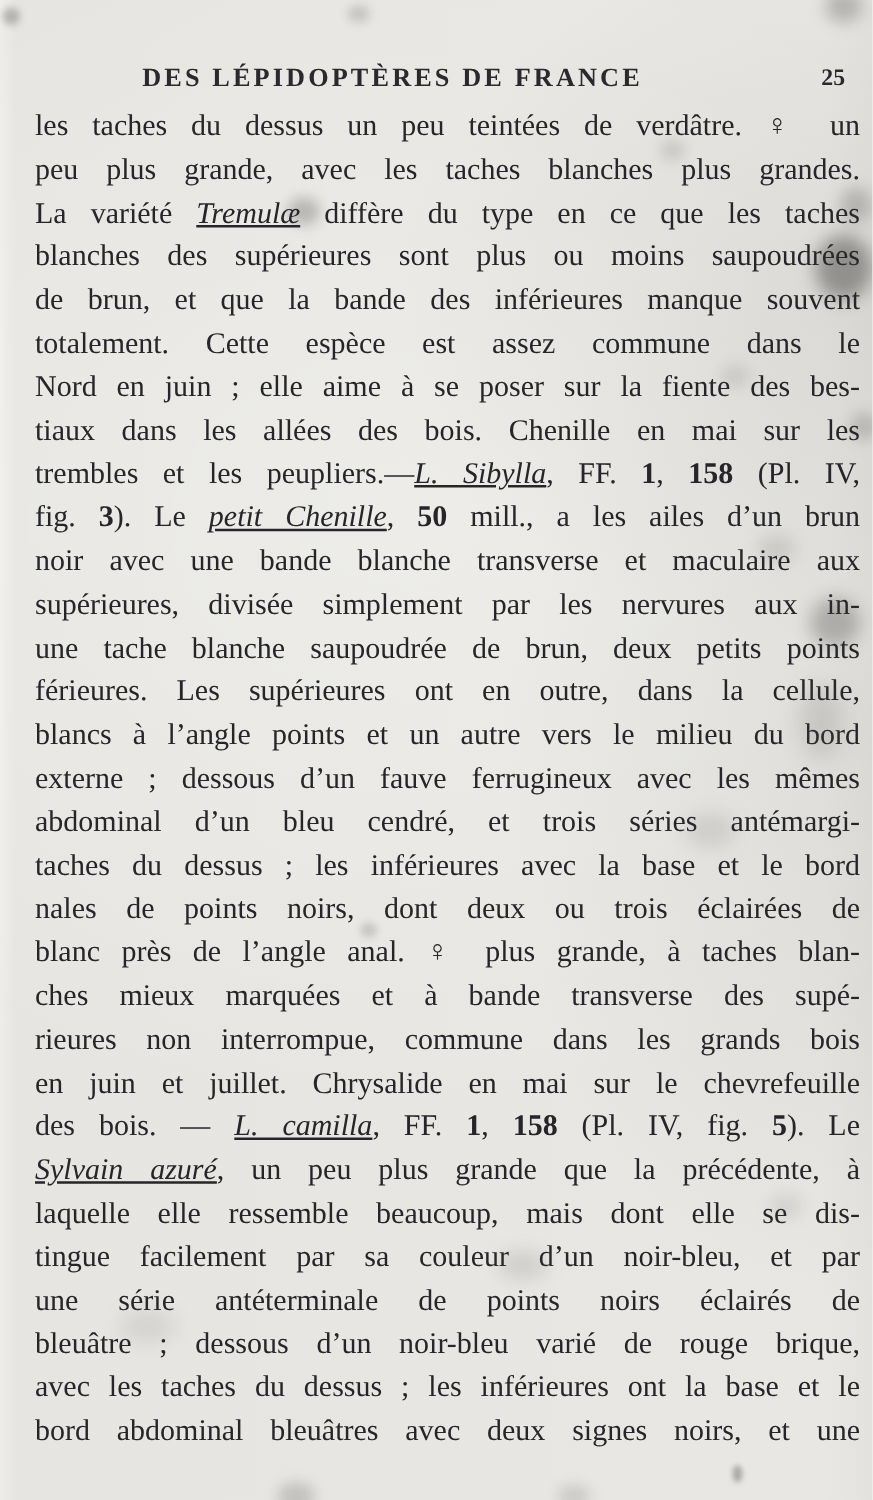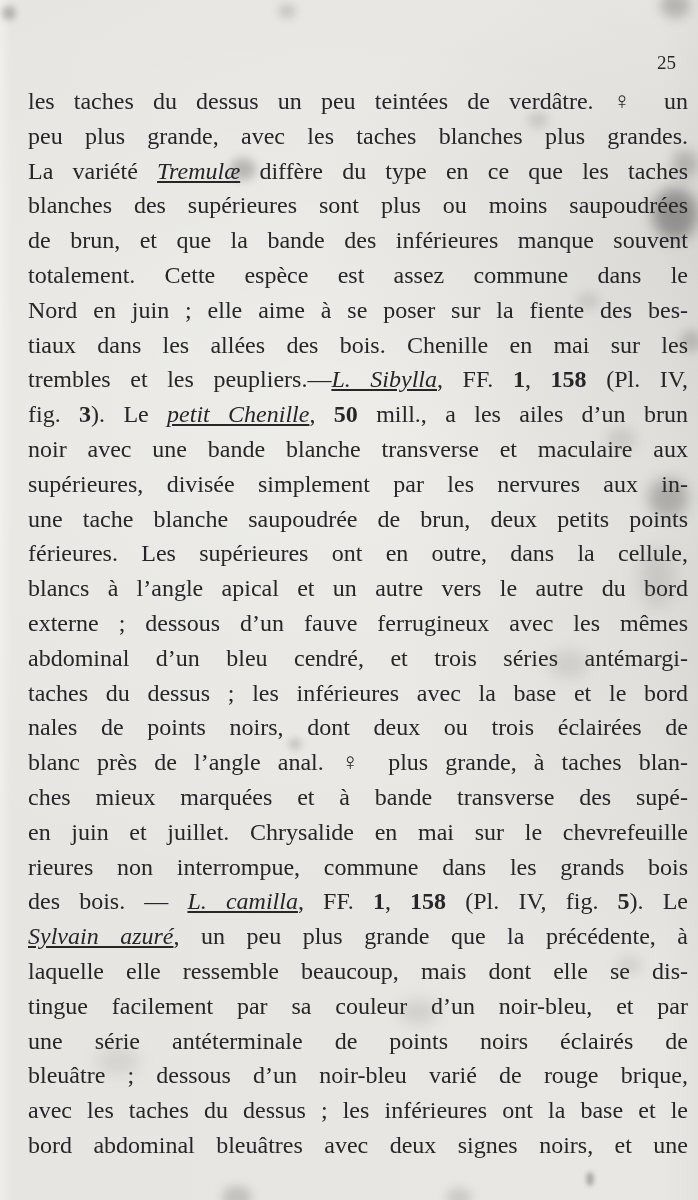--- a/index.html
+++ b/index.html
@@ -18,21 +18,21 @@
   }
   .header{
     position:absolute;top:50px;left:0;width:698px;height:30px;
   }
   .header-title{
     position:absolute;left:0;right:70px;text-align:center;
     font-size:21px;font-weight:bold;letter-spacing:2.5px;color:#2a2a2e;
   }
   .page-number{
     position:absolute;right:22px;top:2px;
-    font-size:19px;font-weight:normal;color:#2a2a2e;
+    font-size:19px;font-weight:bold;color:#2a2a2e;
   }
   .body-text{
     position:absolute;top:84px;left:28px;width:660px;
   }
   .line{
     height:34.8px;line-height:34.8px;
     font-size:24px;
     word-spacing:-1px;
     text-align:justify;
     text-align-last:justify;
@@ -63,47 +63,48 @@
   .s18{left:660px;top:-8px;width:30px;height:26px;background:rgba(60,60,60,.28);filter:blur(6px);}
   .s19{left:616px;top:956px;width:26px;height:18px;background:rgba(95,95,92,.14);filter:blur(6px);}
   .s20{left:606px;top:428px;width:30px;height:22px;background:rgba(90,90,88,.16);filter:blur(6px);}
 </style>
 </head>
 <body>
 
 <div class="page">
 
   <div class="header">
+    <div class="header-title">DES LÉPIDOPTÈRES DE FRANCE</div>
     <div class="page-number">25</div>
   </div>
 
   <div class="body-text">
       <div class="line"><span>les taches du dessus un peu teintées de verdâtre. ♀ un</span></div>
       <div class="line"><span>peu plus grande, avec les taches blanches plus grandes.</span></div>
       <div class="line"><span>La variété </span><span class="it ">Tremulæ</span><span> diffère du type en ce que les taches</span></div>
       <div class="line"><span>blanches des supérieures sont plus ou moins saupoudrées</span></div>
       <div class="line"><span>de brun, et que la bande des inférieures manque souvent</span></div>
       <div class="line"><span>totalement. Cette espèce est assez commune dans le</span></div>
       <div class="line"><span>Nord en juin ; elle aime à se poser sur la fiente des bes-</span></div>
       <div class="line"><span>tiaux dans les allées des bois. Chenille en mai sur les</span></div>
       <div class="line"><span>trembles et les peupliers.—</span><span class="it ">L. Sibylla</span><span>, FF. </span><span class="bd">1</span><span>, </span><span class="bd">158</span><span> (Pl. IV,</span></div>
       <div class="line"><span>fig. </span><span class="bd">3</span><span>). Le </span><span class="it ">petit Chenille</span><span>, </span><span class="bd">50</span><span> mill., a les ailes d’un brun</span></div>
       <div class="line"><span>noir avec une bande blanche transverse et maculaire aux</span></div>
       <div class="line"><span>supérieures, divisée simplement par les nervures aux in-</span></div>
       <div class="line"><span>une tache blanche saupoudrée de brun, deux petits points</span></div>
       <div class="line"><span>férieures. Les supérieures ont en outre, dans la cellule,</span></div>
-      <div class="line"><span>blancs à l’angle apical et un autre vers le autre du bord</span></div>
+      <div class="line"><span>blancs à l’angle points et un autre vers le milieu du bord</span></div>
       <div class="line"><span>externe ; dessous d’un fauve ferrugineux avec les mêmes</span></div>
       <div class="line"><span>abdominal d’un bleu cendré, et trois séries antémargi-</span></div>
       <div class="line"><span>taches du dessus ;  les inférieures avec la base et le bord</span></div>
       <div class="line"><span>nales de points noirs, dont deux ou trois éclairées de</span></div>
       <div class="line"><span>blanc près de l’angle anal. ♀ plus grande, à taches blan-</span></div>
       <div class="line"><span>ches mieux marquées et à bande transverse des supé-</span></div>
+      <div class="line"><span>rieures non interrompue, commune dans les grands bois</span></div>
       <div class="line"><span>en juin et juillet. Chrysalide en mai sur le chevrefeuille</span></div>
-      <div class="line"><span>rieures non interrompue, commune dans les grands bois</span></div>
       <div class="line"><span>des bois. — </span><span class="it ">L. camilla</span><span>, FF. </span><span class="bd">1</span><span>, </span><span class="bd">158</span><span> (Pl. IV, fig. </span><span class="bd">5</span><span>). Le</span></div>
       <div class="line"><span class="it ">Sylvain azuré</span><span>, un peu plus grande que la précédente, à</span></div>
       <div class="line"><span>laquelle elle ressemble beaucoup, mais dont elle se dis-</span></div>
       <div class="line"><span>tingue facilement par sa couleur d’un noir-bleu, et par</span></div>
       <div class="line"><span>une série antéterminale de points noirs éclairés de</span></div>
       <div class="line"><span>bleuâtre ; dessous d’un noir-bleu varié de rouge brique,</span></div>
       <div class="line"><span>avec les taches du dessus ; les inférieures ont la base et le</span></div>
       <div class="line"><span>bord abdominal bleuâtres avec deux signes noirs, et une</span></div>
     </div>
 

